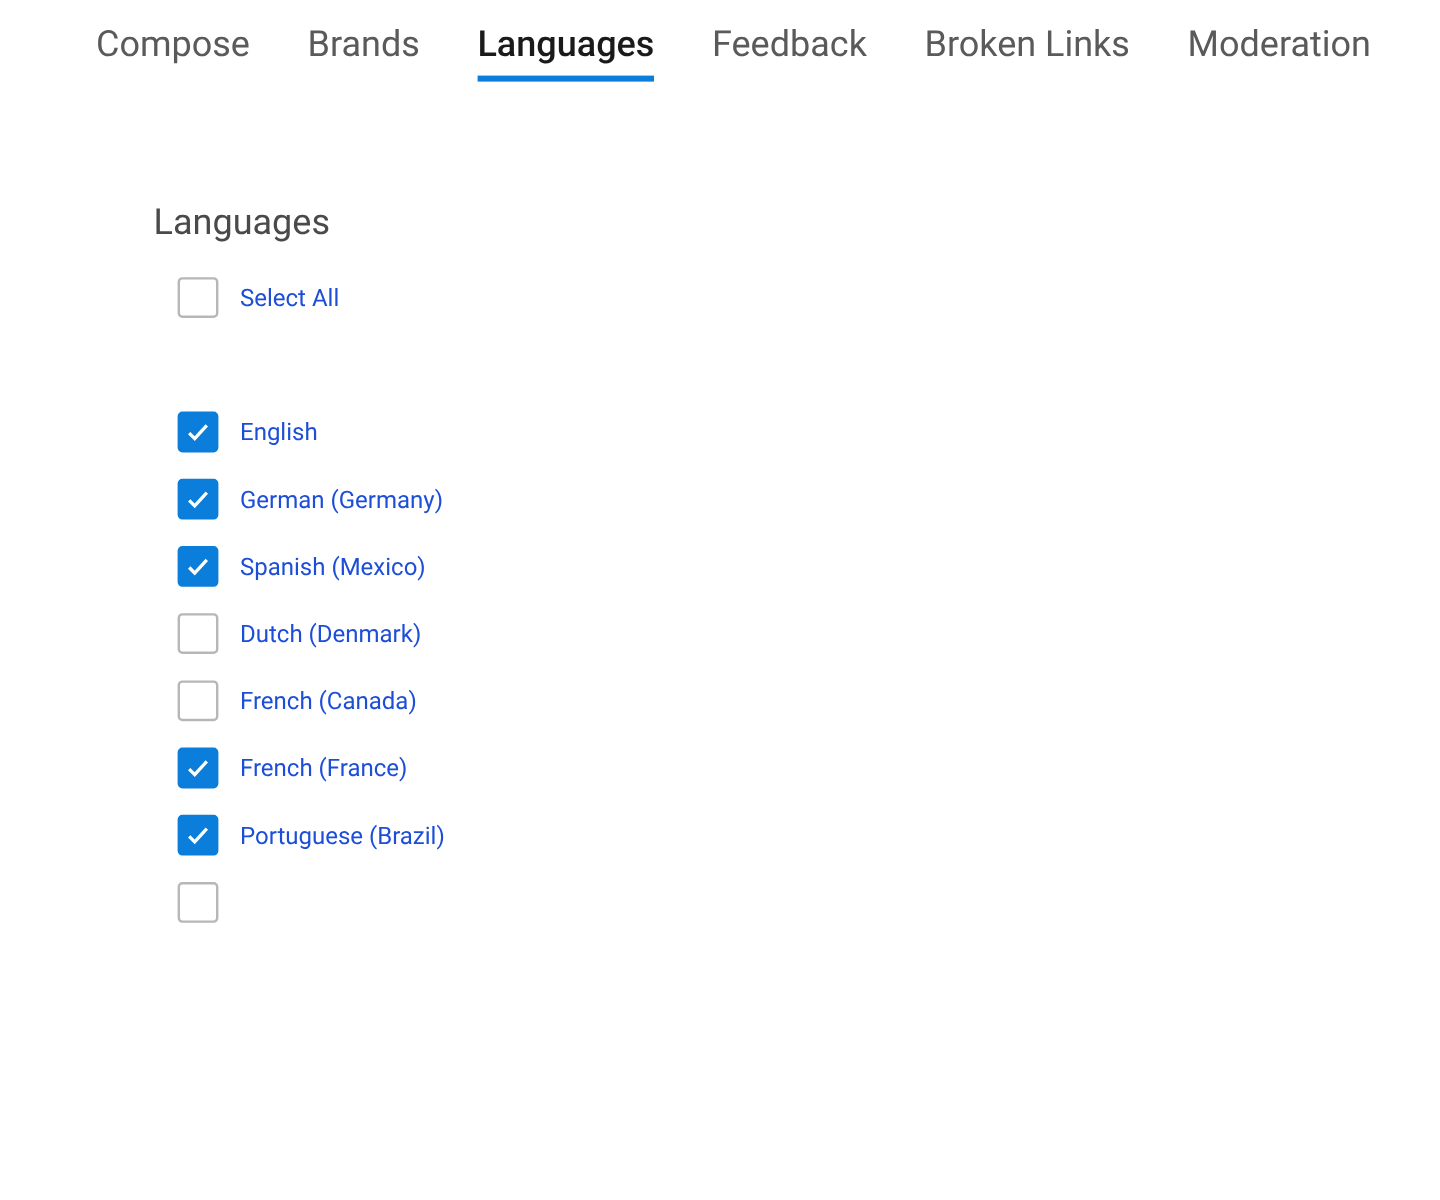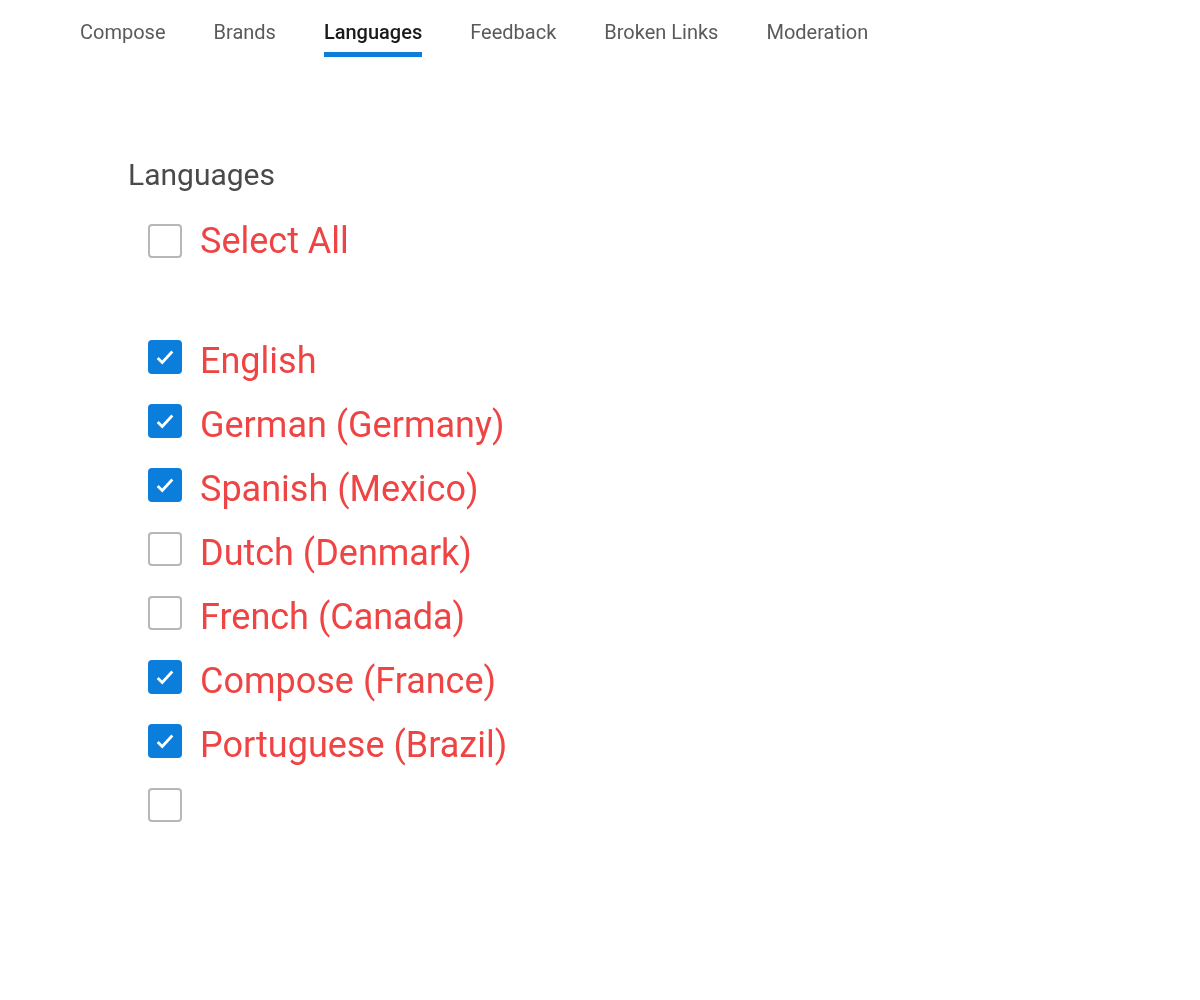--- a/index.html
+++ b/index.html
@@ -14,21 +14,21 @@
       height: 1000px;
       overflow: hidden;
     }
     .tabs {
       display: flex;
       gap: 48px;
       padding: 20px 0 0 80px;
       align-items: flex-start;
     }
     .tab {
-      font-size: 20px;
+      font-size: 30px;
       color: #5a5a5a;
       cursor: pointer;
       padding-bottom: 8px;
       border-bottom: 5px solid transparent;
       font-weight: 400;
     }
     .tab.active {
       color: #1a1a1a;
       font-weight: 500;
       border-bottom: 5px solid #0b7dda;
@@ -44,21 +44,21 @@
     }
     .select-all-row {
       display: flex;
       align-items: center;
       gap: 18px;
       margin-left: 20px;
       margin-bottom: 78px;
     }
     .lang-row {
       display: flex;
-      align-items: flex-start;
+      align-items: center;
       gap: 18px;
       margin-left: 20px;
       margin-bottom: 22px;
     }
     .checkbox {
       width: 34px;
       height: 34px;
       border: 2px solid #b7b7b7;
       border-radius: 4px;
       background: #ffffff;
@@ -77,22 +77,22 @@
     }
     .checkbox svg {
       display: none;
       width: 22px;
       height: 22px;
       stroke: #ffffff;
       stroke-width: 3;
       fill: none;
     }
     .label {
-      font-size: 36px;
-      color: #ef4444;
+      font-size: 20px;
+      color: #1d4ed8;
       font-weight: 400;
     }
   </style>
 </head>
 <body>
 
 <div class="tabs">
   <div class="tab">Compose</div>
   <div class="tab">Brands</div>
   <div class="tab active">Languages</div>
@@ -143,21 +143,21 @@
       <div class="lang-row">
         <div class="checkbox"></div>
         <span class="label">French (Canada)</span>
       </div>
       <div class="lang-row">
         <div class="checkbox checked">
           <svg viewBox="0 0 24 24">
             <polyline points="4 13 9 18 20 6"></polyline>
           </svg>
         </div>
-        <span class="label">Compose (France)</span>
+        <span class="label">French (France)</span>
       </div>
       <div class="lang-row">
         <div class="checkbox checked">
           <svg viewBox="0 0 24 24">
             <polyline points="4 13 9 18 20 6"></polyline>
           </svg>
         </div>
         <span class="label">Portuguese (Brazil)</span>
       </div>
       <div class="lang-row">

